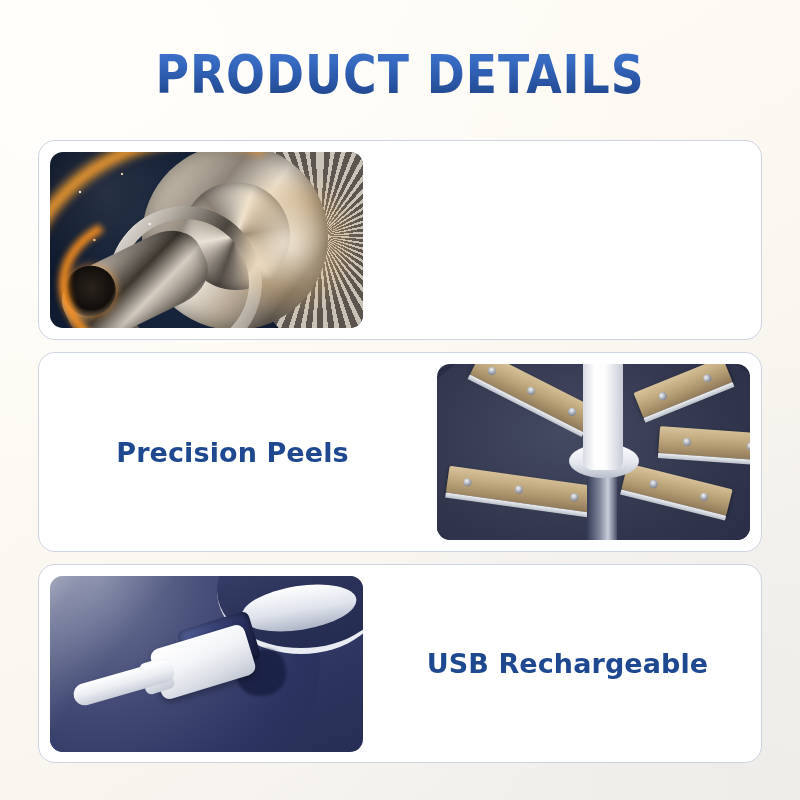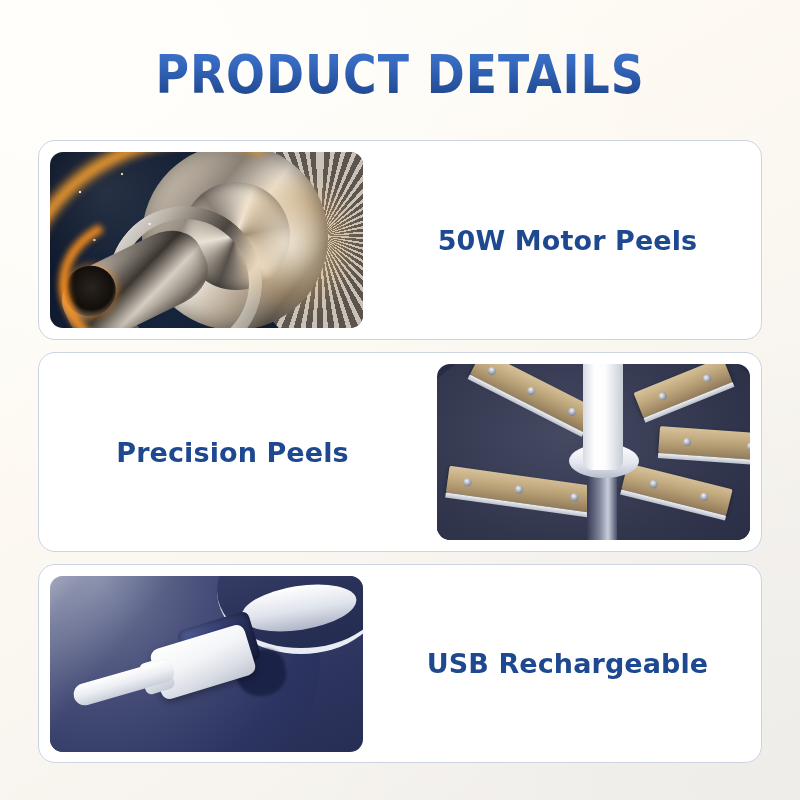--- a/index.html
+++ b/index.html
@@ -377,21 +377,20 @@
       <div class="m-glow m-glow-a"></div>
       <div class="m-hub2"></div>
       <div class="m-ring"></div>
       <div class="m-barrel"></div>
       <div class="m-barrel-in"></div>
       <div class="m-glow m-glow-b"></div>
       <div class="m-glow m-glow-d"></div>
       <div class="m-flare"></div>
       <div class="m-spark"></div>
     </div>
-    <div class="card-label">50W Motor Peels</div>
   </div>
 
   <div class="card card-2">
     <div class="card-label">Precision Peels</div>
     <div class="card-media media-blades">
       <div class="b-disc"></div>
       <div class="b-blade b-b1">
         <span class="b-screw" style="left:14px"></span>
         <span class="b-screw" style="left:58px"></span>
         <span class="b-screw" style="left:104px"></span>

